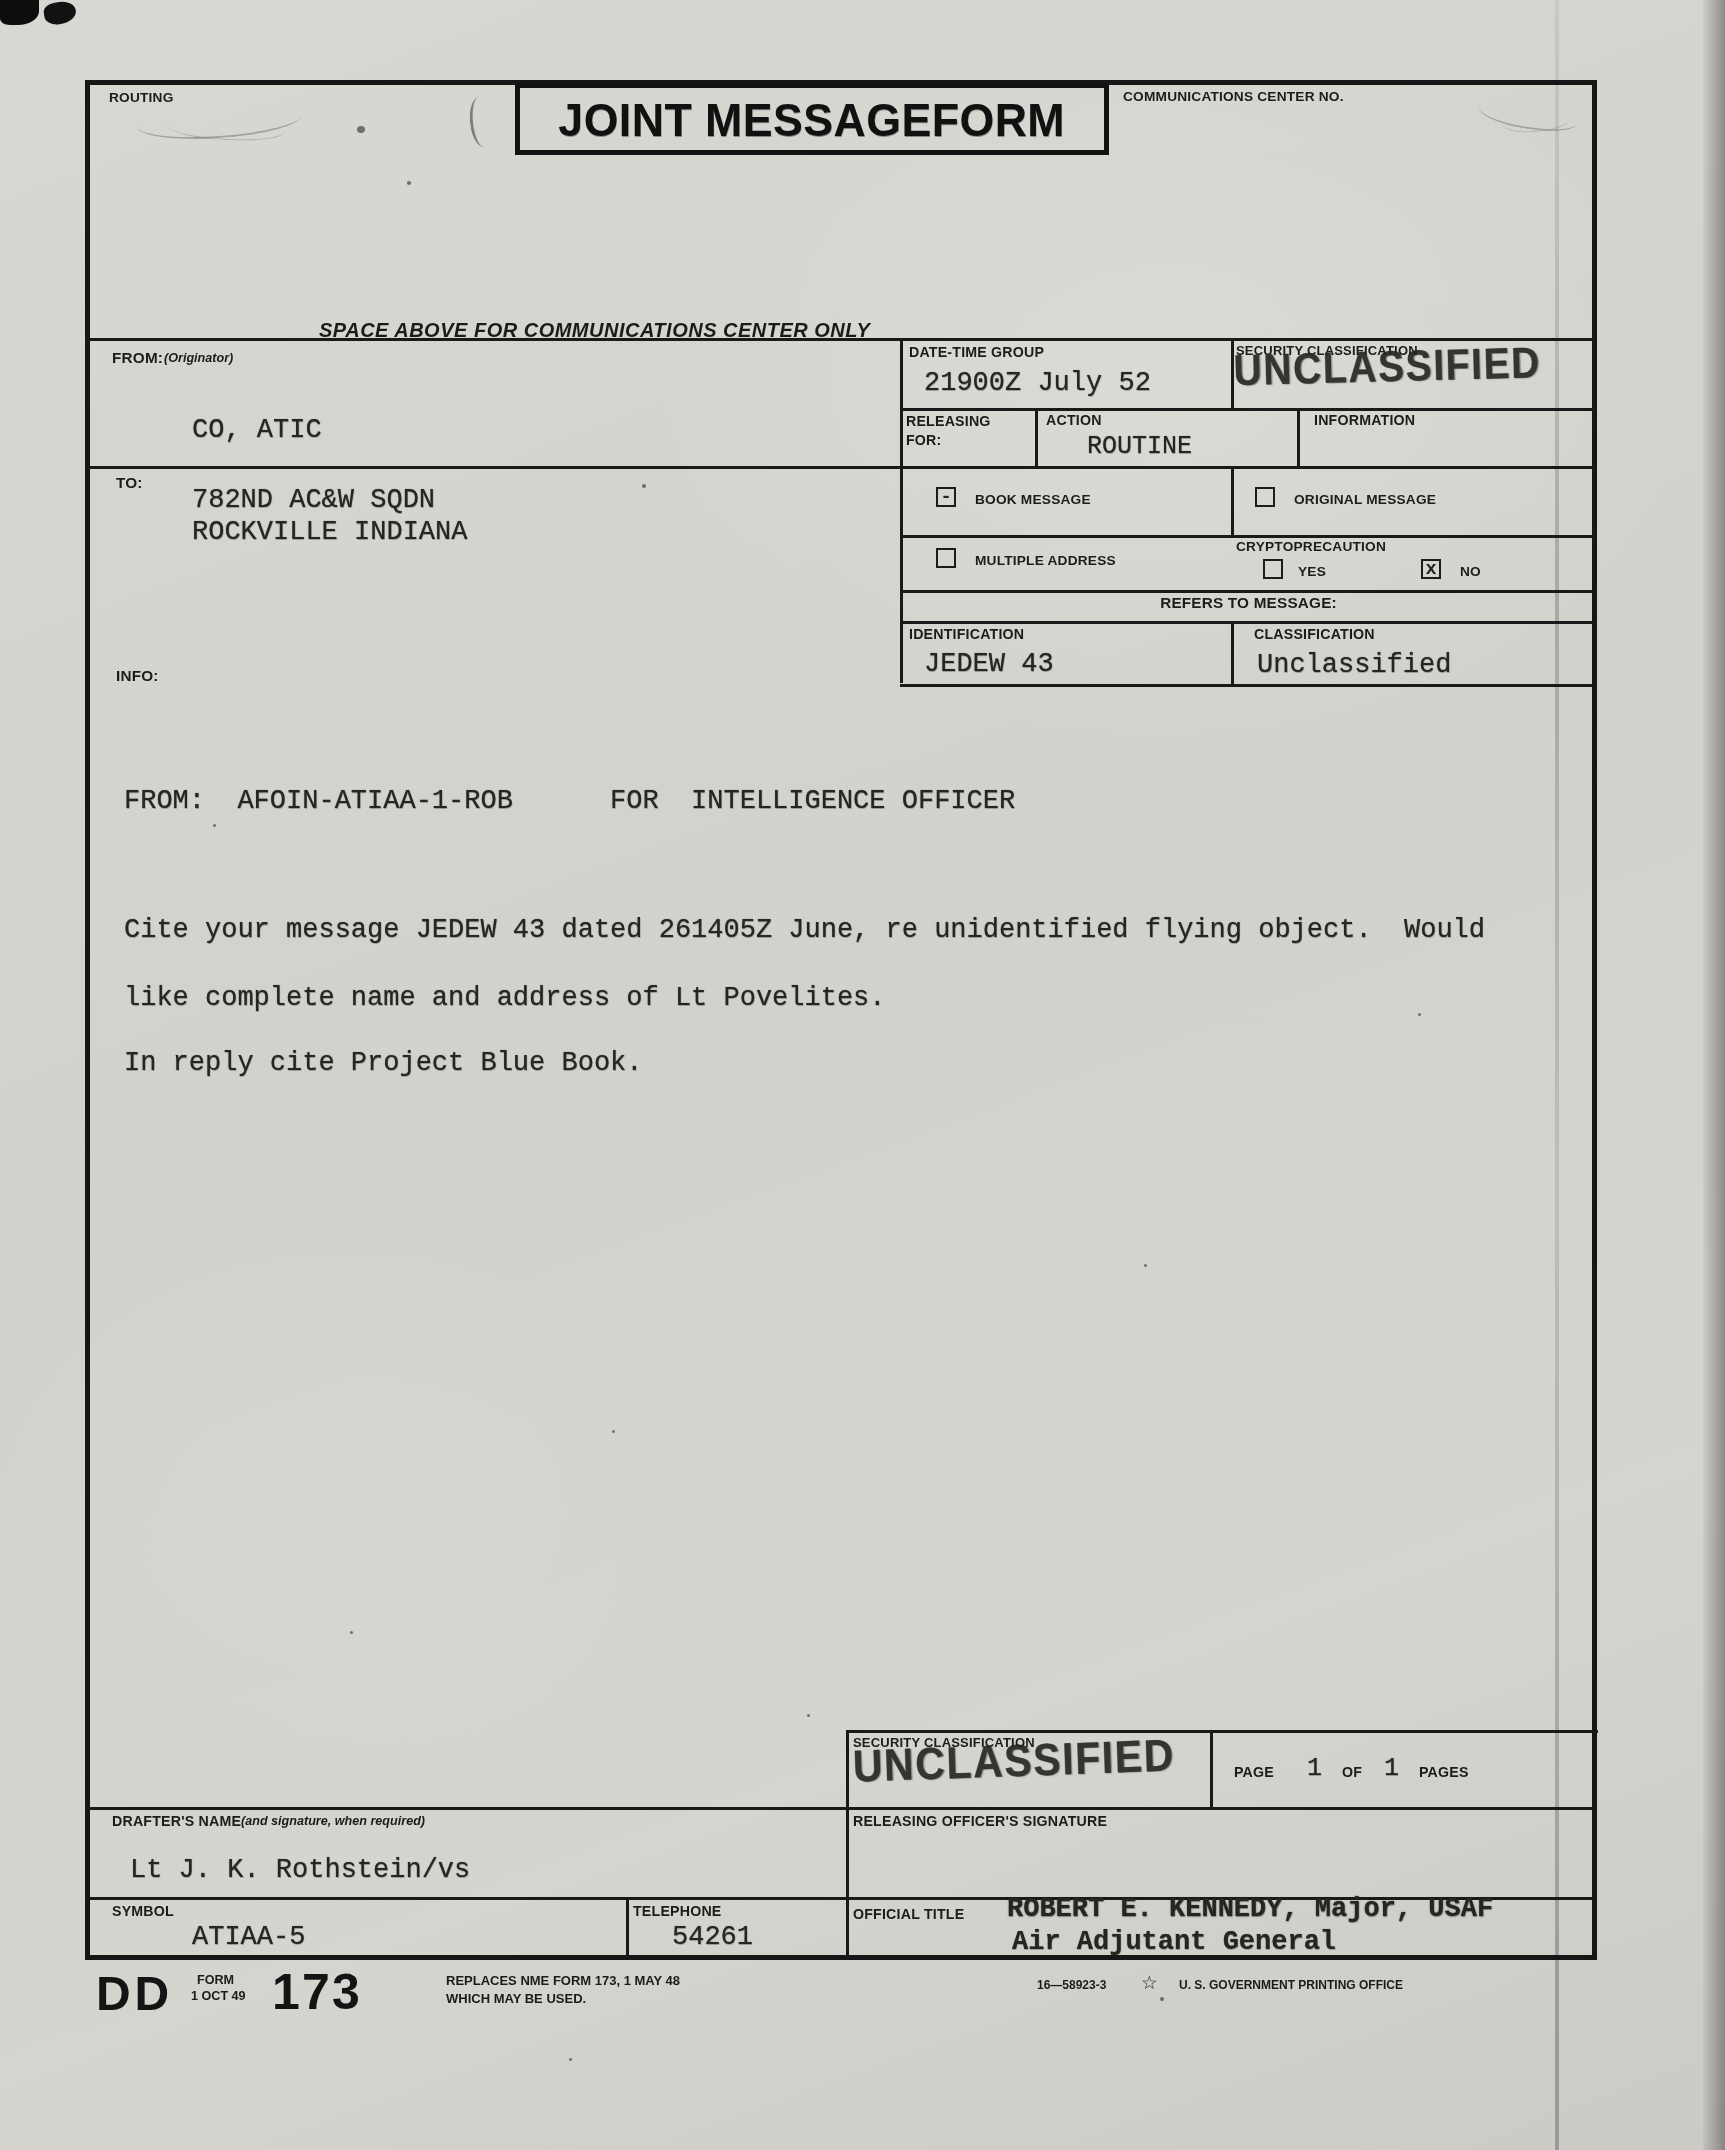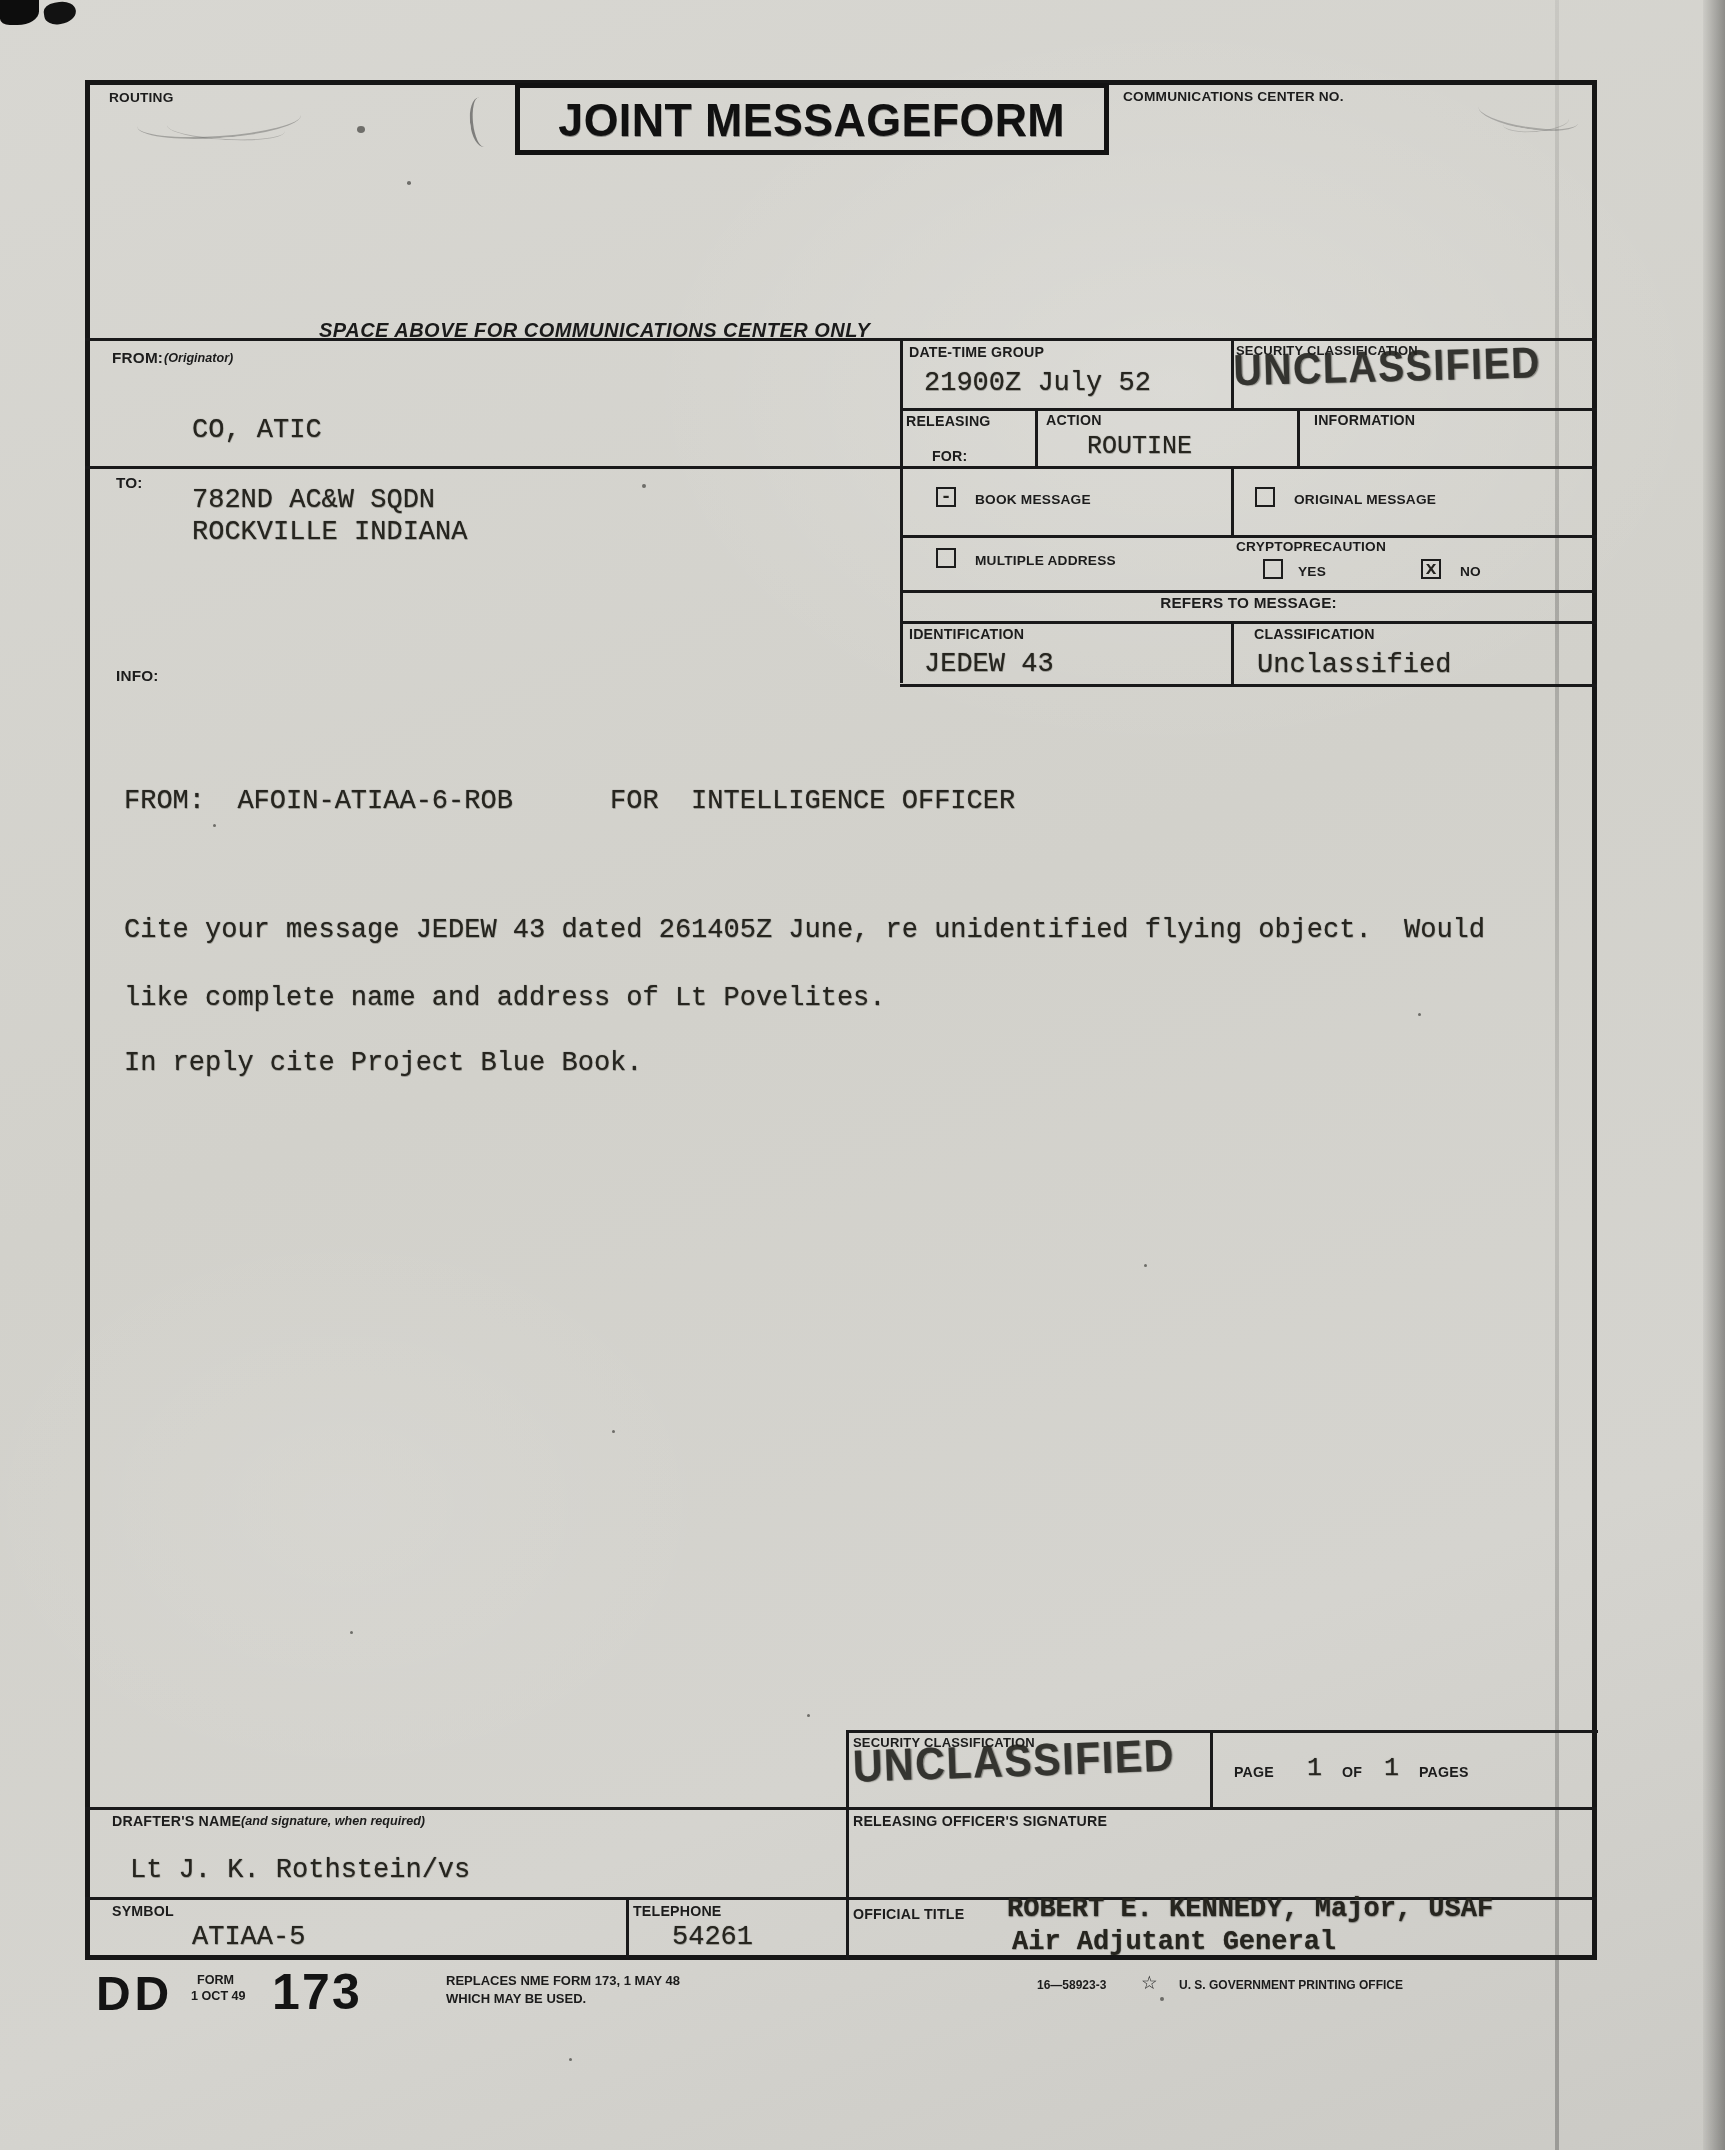--- a/index.html
+++ b/index.html
@@ -100,21 +100,21 @@
 <div class="vline" style="left:900px; top:338px; height:345px;"></div>
 
 <div class="abs lbl" style="left:909px; top:344px;">DATE-TIME GROUP</div>
 <div class="abs typed" style="left:924px; top:368px;">21900Z July 52</div>
 <div class="vline" style="left:1231px; top:338px; height:70px;"></div>
 <div class="abs lbl" style="left:1236px; top:343px; font-size:13px;">SECURITY CLASSIFICATION</div>
 <div class="stamp" style="left:1233px; top:346px; font-size:39px; transform:rotate(-1.5deg) scale(1,1.12);">UNCLASSIFIED</div>
 <div class="hline" style="left:900px; top:408px; width:697px;"></div>
 
 <div class="abs lbl" style="left:906px; top:413px;">RELEASING</div>
-<div class="abs lbl" style="left:906px; top:448px;margin-left:26px;">FOR:</div>
+<div class="abs lbl" style="left:906px; top:432px;">FOR:</div>
 <div class="vline" style="left:1035px; top:408px; height:58px;"></div>
 <div class="abs lbl" style="left:1046px; top:412px;">ACTION</div>
 <div class="abs typed typed-sm" style="left:1087px; top:432px;">ROUTINE</div>
 <div class="vline" style="left:1297px; top:408px; height:58px;"></div>
 <div class="abs lbl" style="left:1314px; top:412px;">INFORMATION</div>
 
 <div class="cb" style="left:936px; top:487px;">-</div>
 <div class="abs lbl" style="left:975px; top:492px; font-size:13.7px;">BOOK MESSAGE</div>
 <div class="cb" style="left:1255px; top:487px;"></div>
 <div class="abs lbl" style="left:1294px; top:492px; font-size:13.7px;">ORIGINAL MESSAGE</div>
@@ -132,21 +132,21 @@
 <div class="abs lbl centered" style="left:900px; top:594px; width:697px; font-size:15.3px;">REFERS TO MESSAGE:</div>
 <div class="hline" style="left:900px; top:621px; width:697px;"></div>
 
 <div class="abs lbl" style="left:909px; top:626px;">IDENTIFICATION</div>
 <div class="abs typed" style="left:924px; top:649px;">JEDEW 43</div>
 <div class="vline" style="left:1231px; top:621px; height:63px;"></div>
 <div class="abs lbl" style="left:1254px; top:626px;">CLASSIFICATION</div>
 <div class="abs typed" style="left:1257px; top:650px;">Unclassified</div>
 <div class="hline" style="left:900px; top:684px; width:697px;"></div>
 
-<div class="abs typed" style="left:124px; top:786px;">FROM:  AFOIN-ATIAA-6-ROB      FOR  INTELLIGENCE OFFICER</div>
+<div class="abs typed" style="left:124px; top:786px;">FROM:  AFOIN-ATIAA-1-ROB      FOR  INTELLIGENCE OFFICER</div>
 <div class="abs typed" style="left:124px; top:915px;">Cite your message JEDEW 43 dated 261405Z June, re unidentified flying object.  Would</div>
 <div class="abs typed" style="left:124px; top:983px;">like complete name and address of Lt Povelites.</div>
 <div class="abs typed" style="left:124px; top:1048px;">In reply cite Project Blue Book.</div>
 
 <div class="hline" style="left:846px; top:1730px; width:752px;"></div>
 <div class="vline" style="left:846px; top:1730px; height:229px;"></div>
 <div class="vline" style="left:1210px; top:1730px; height:78px;"></div>
 
 <div class="abs lbl" style="left:853px; top:1735px; font-size:13px;">SECURITY CLASSIFICATION</div>
 <div class="stamp" style="left:852px; top:1741px; font-size:41px; transform:rotate(-2deg) scale(1,1.1);">UNCLASSIFIED</div>

